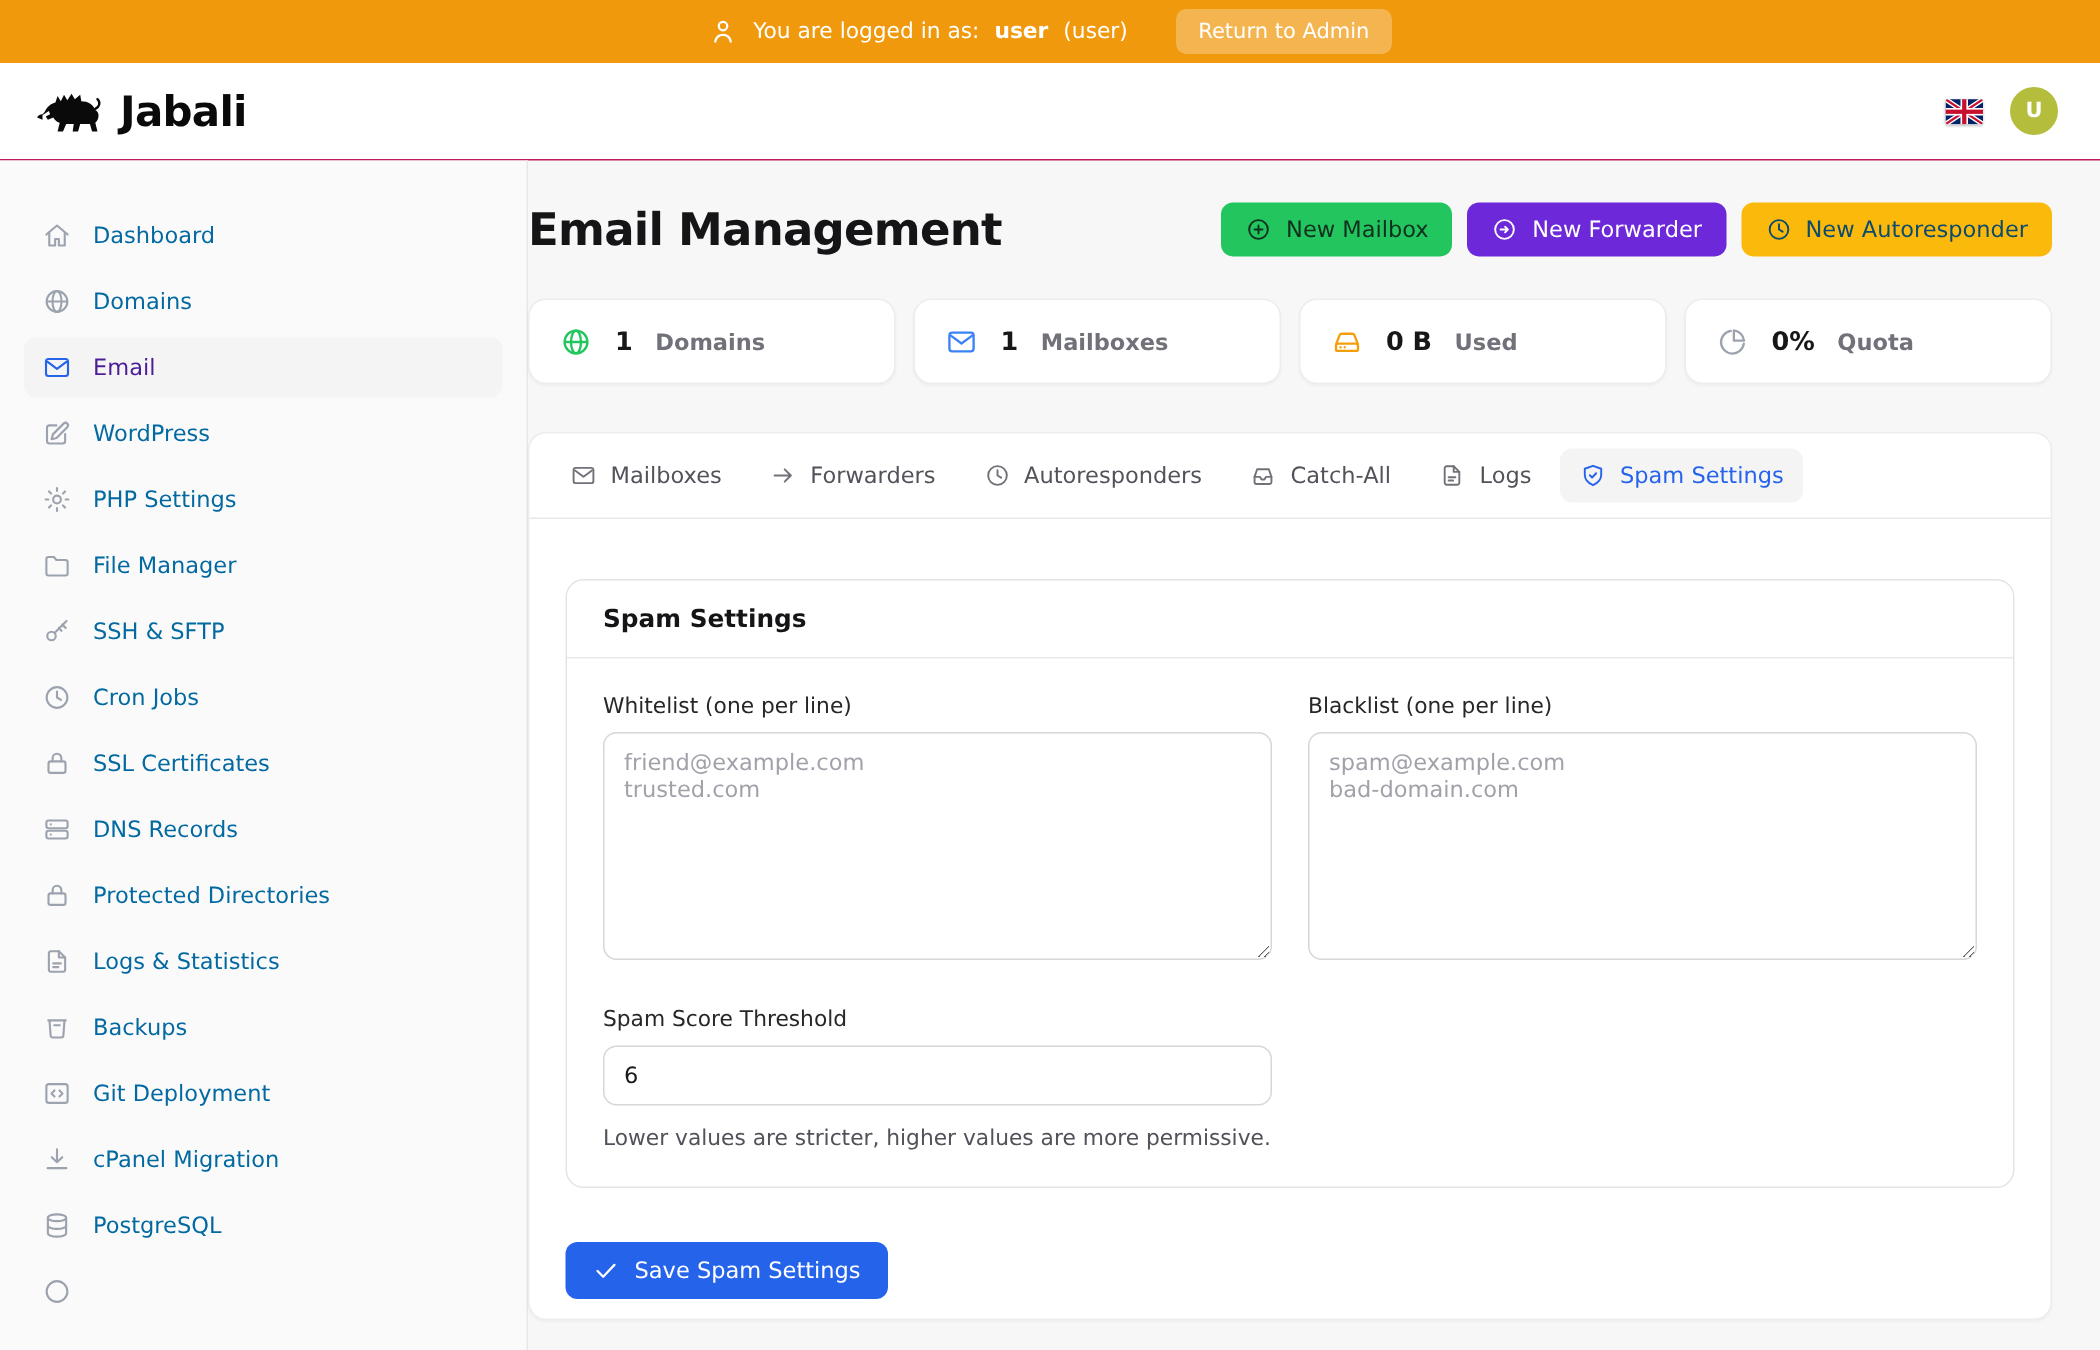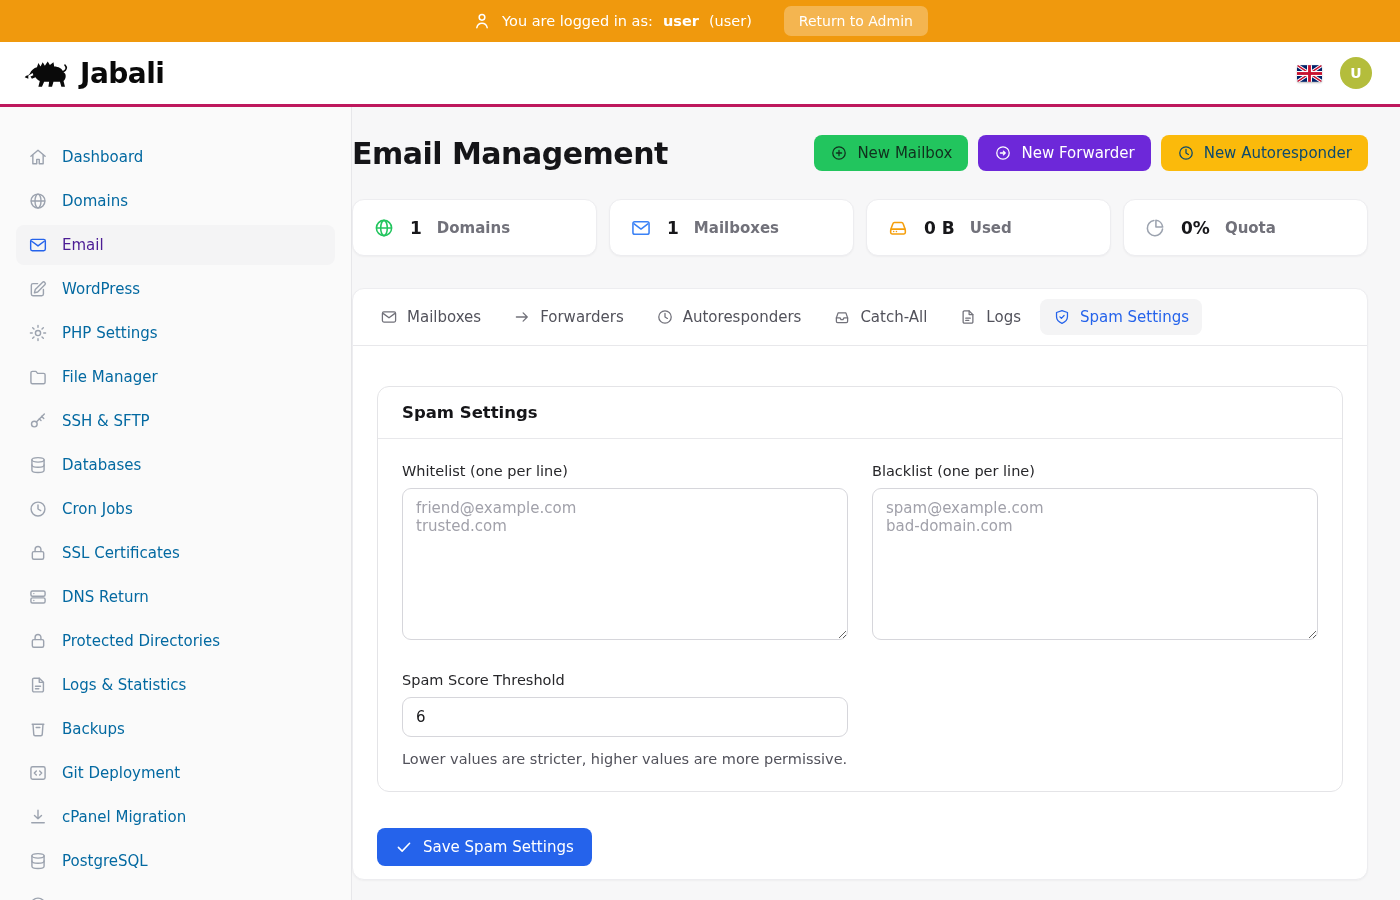--- a/index.html
+++ b/index.html
@@ -18,21 +18,21 @@
   }
   .topbar .who { display:flex; align-items:center; gap:10px; }
   .topbar b { font-weight:700; }
   .return-btn {
     background:rgba(255,255,255,.28); color:#fff; border:none; cursor:pointer;
     font:inherit; font-size:14px; padding:7px 15px; border-radius:7px; margin-left:8px;
   }
 
   
   .hdr {
-    height:65px; background:#fff; border-bottom:3px solid #be185d;
+    height:65px; background:#fff; border-bottom:1px solid #be185d;
     display:flex; align-items:center; justify-content:space-between; padding:0 28px 0 24px;
   }
   .brand { display:flex; align-items:center; gap:10px; }
   .brand .logo { width:46px; height:36px; }
   .brand .name { font-size:28px; font-weight:bold; letter-spacing:-.5px; color:#0A0A0A; }
   .hdr-right { display:flex; align-items:center; gap:18px; }
   .flag { width:25px; height:17px; border-radius:2px; box-shadow:0 1px 2px rgba(0,0,0,.25); cursor:pointer; }
   .avatar {
     width:32px; height:32px; border-radius:50%; background:#B4BD3C; color:#fff;
     display:flex; align-items:center; justify-content:center; font-size:14px; font-weight:bold; cursor:pointer;
@@ -197,47 +197,39 @@
       </div>
       <div class="side-item">
         <svg class="ic" viewBox="0 0 24 24" fill="none" stroke="currentColor" stroke-width="1.7" stroke-linecap="round" stroke-linejoin="round">
           <circle cx="7.6" cy="15.6" r="3.4"></circle>
           <path d="m10 13.2 9.6-9.6M16.2 6.4l2.7 2.7M13.4 9.2l2.2 2.2"></path>
         </svg>
         <span>SSH &amp; SFTP</span>
       </div>
       <div class="side-item">
         <svg class="ic" viewBox="0 0 24 24" fill="none" stroke="currentColor" stroke-width="1.7" stroke-linecap="round" stroke-linejoin="round">
-          <ellipse cx="12" cy="5.8" rx="7.3" ry="2.7"></ellipse>
-          <path d="M4.7 5.8v12.4c0 1.5 3.3 2.7 7.3 2.7s7.3-1.2 7.3-2.7V5.8"></path>
-          <path d="M4.7 12c0 1.5 3.3 2.7 7.3 2.7s7.3-1.2 7.3-2.7"></path>
-        </svg>
-        <span>Databases</span>
-      </div>
-      <div class="side-item">
-        <svg class="ic" viewBox="0 0 24 24" fill="none" stroke="currentColor" stroke-width="1.7" stroke-linecap="round" stroke-linejoin="round">
           <circle cx="12" cy="12" r="8.3"></circle>
           <path d="M12 7.2V12l3.2 1.9"></path>
         </svg>
         <span>Cron Jobs</span>
       </div>
       <div class="side-item">
         <svg class="ic" viewBox="0 0 24 24" fill="none" stroke="currentColor" stroke-width="1.7" stroke-linecap="round" stroke-linejoin="round">
           <rect x="5.2" y="10.3" width="13.6" height="9.2" rx="1.8"></rect>
           <path d="M8.5 10.3V7.7a3.5 3.5 0 0 1 7 0v2.6"></path>
         </svg>
         <span>SSL Certificates</span>
       </div>
       <div class="side-item">
         <svg class="ic" viewBox="0 0 24 24" fill="none" stroke="currentColor" stroke-width="1.7" stroke-linecap="round" stroke-linejoin="round">
           <rect x="3.5" y="4.8" width="17" height="6.2" rx="1.8"></rect>
           <rect x="3.5" y="13" width="17" height="6.2" rx="1.8"></rect>
           <path d="M7 7.9h.01M7 16.1h.01"></path>
         </svg>
-        <span>DNS Return</span>
+        <span>DNS Records</span>
       </div>
       <div class="side-item">
         <svg class="ic" viewBox="0 0 24 24" fill="none" stroke="currentColor" stroke-width="1.7" stroke-linecap="round" stroke-linejoin="round">
           <rect x="5.2" y="10.3" width="13.6" height="9.2" rx="1.8"></rect>
           <path d="M8.5 10.3V7.7a3.5 3.5 0 0 1 7 0v2.6"></path>
         </svg>
         <span>Protected Directories</span>
       </div>
       <div class="side-item">
         <svg class="ic" viewBox="0 0 24 24" fill="none" stroke="currentColor" stroke-width="1.7" stroke-linecap="round" stroke-linejoin="round">

